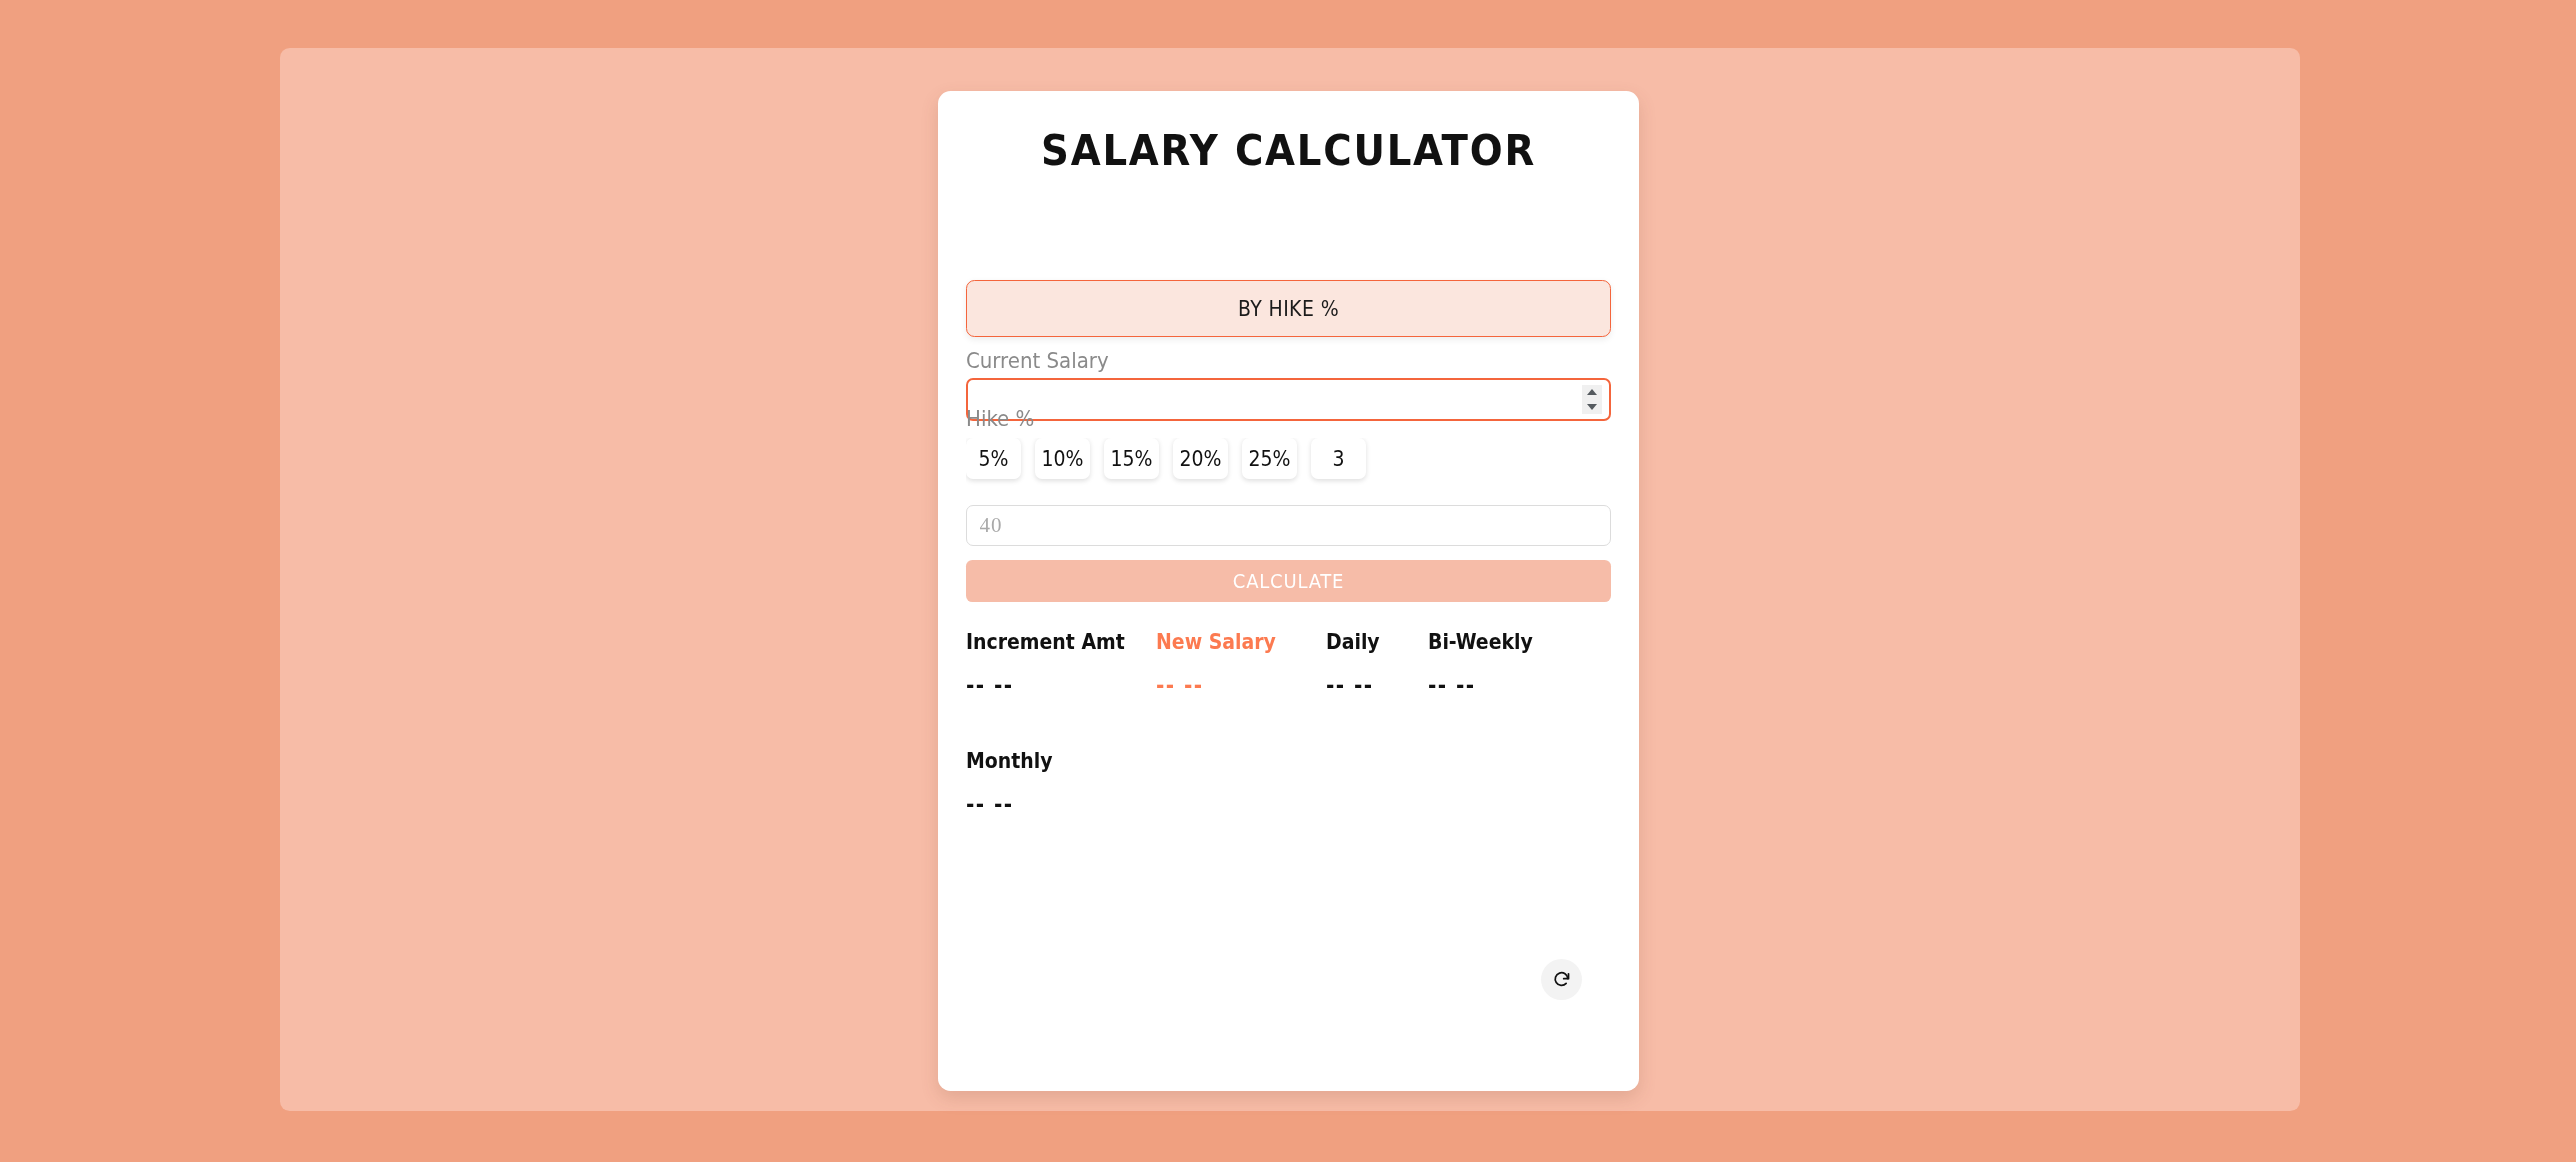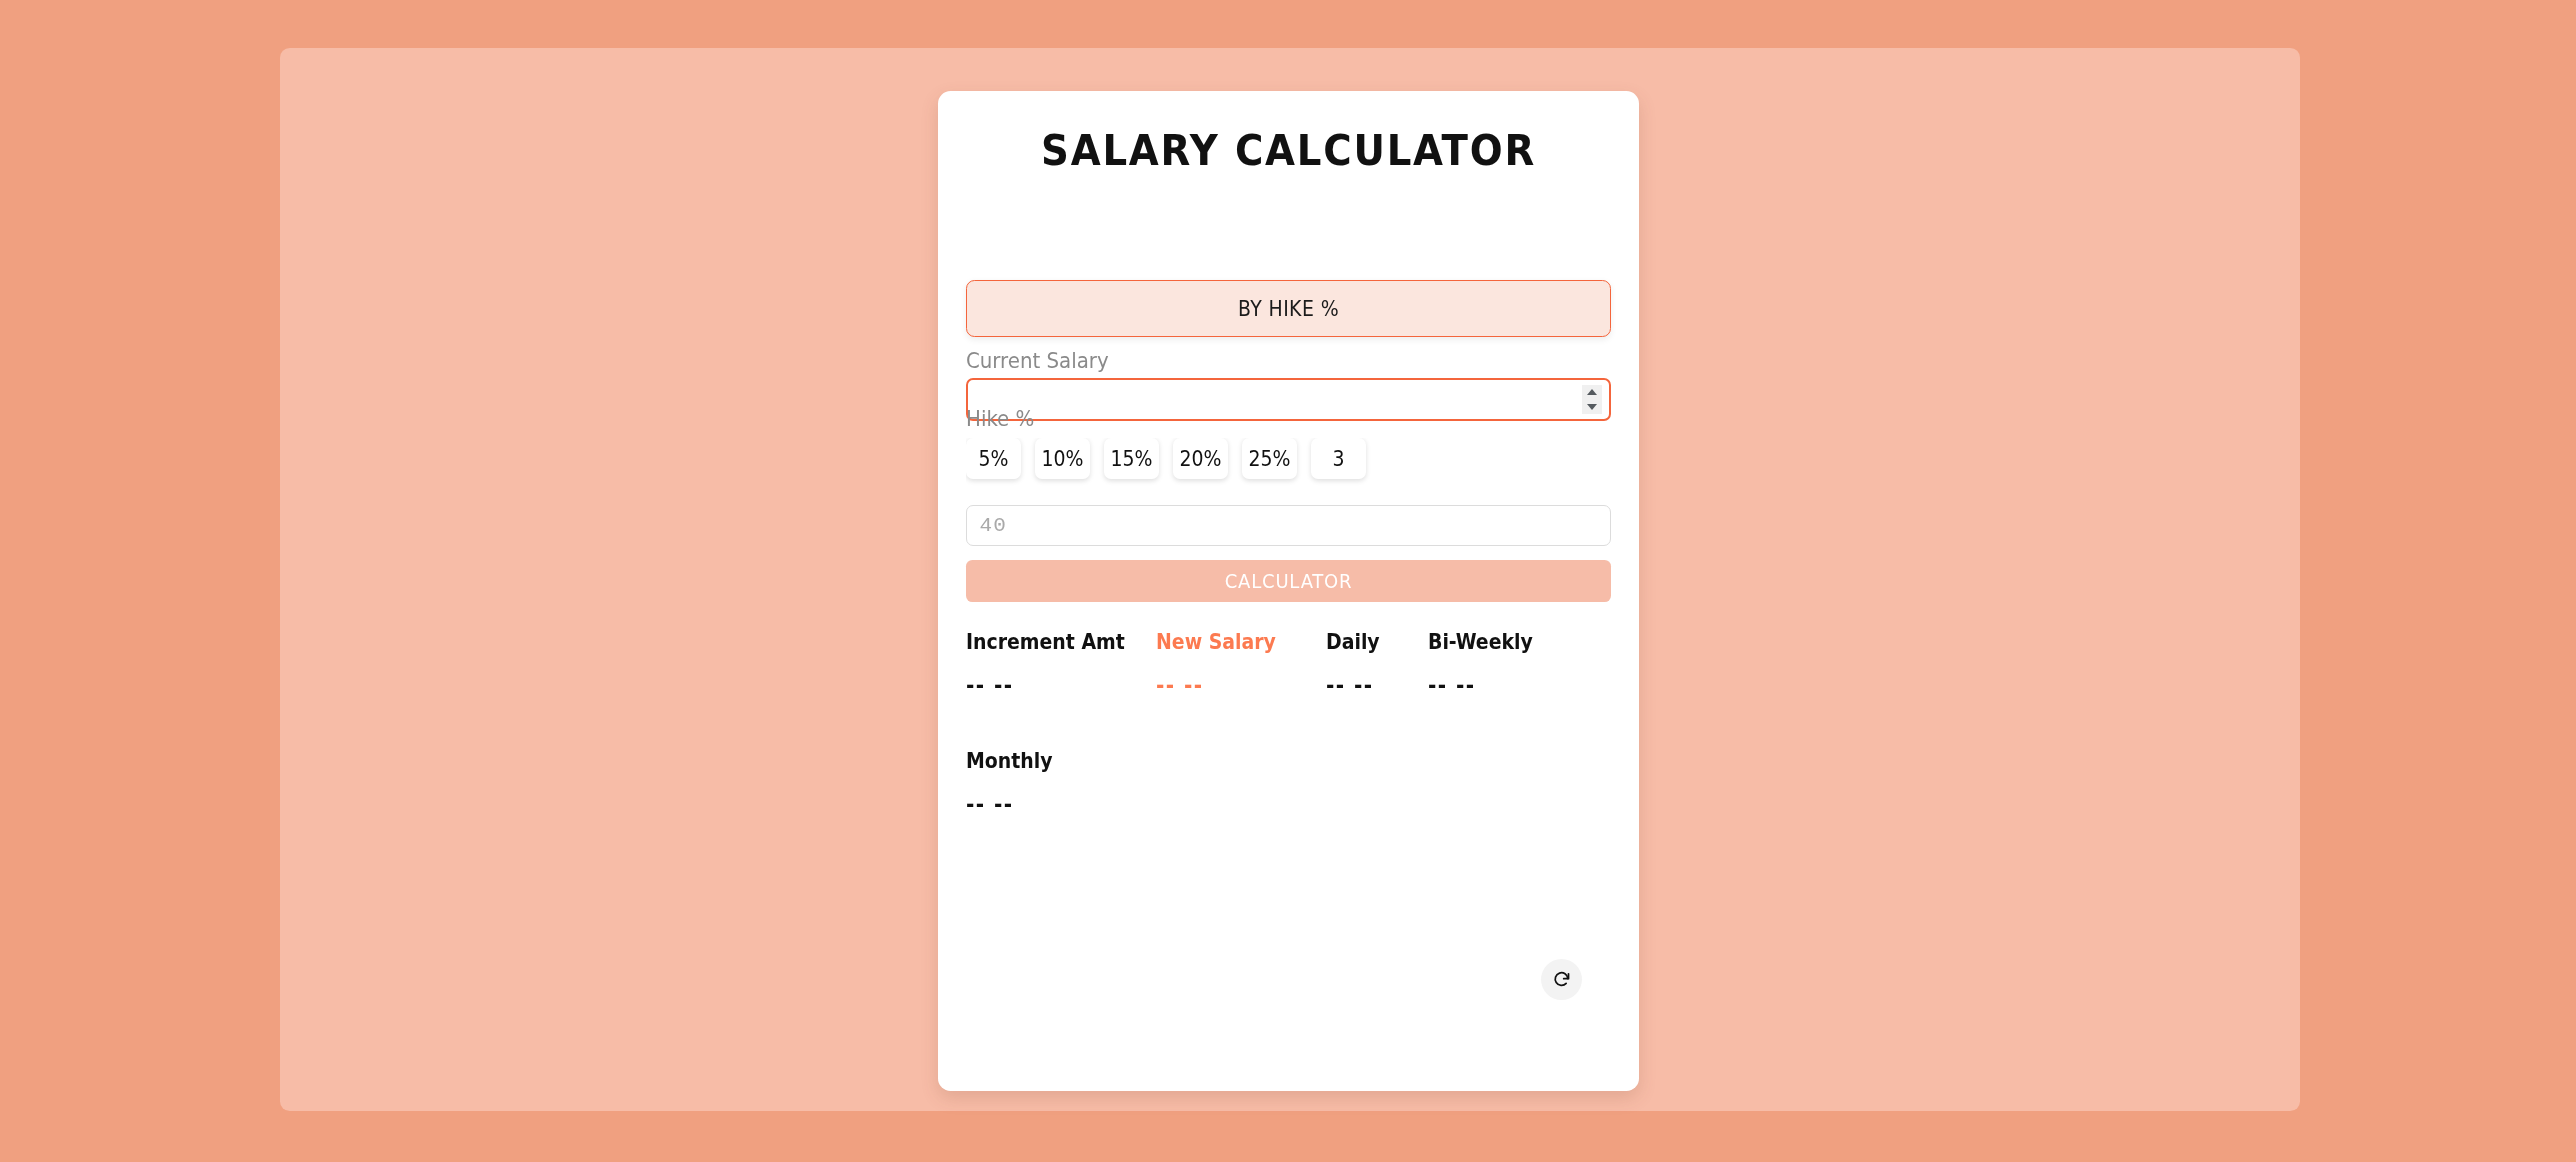--- a/index.html
+++ b/index.html
@@ -208,21 +208,21 @@
   #hike-custom-input {
     position: absolute;
     left: 28px;
     top: 414px;
     width: 645px;
     height: 41px;
     border: 1.4px solid #dcdcdc;
     border-radius: 7px;
     background: #ffffff;
     box-sizing: border-box;
-    font-family: Liberation Mono, monospace;
+    font-family: Liberation Serif, serif;
     font-stretch: condensed;
     font-size: 21px;
     letter-spacing: 1px;
     color: #a16207;
     padding: 0 12.6px;
     outline: none;
   }
   #hike-custom-input::placeholder {
     color: #a9a9a9;
     opacity: 1;
@@ -337,21 +337,21 @@
         <div class="hike-chip">
           <span>25%</span>
         </div>
         <div class="hike-chip">
           <span>3</span>
         </div>
       </div>
 
       <input id="hike-custom-input" type="text" placeholder="40" style="">
 
-      <button id="calculate-button">CALCULATOR</button>
+      <button id="calculate-button">CALCULATE</button>
 
       <div class="result-cell" id="result-increment">
         <div class="result-label">Increment Amt</div>
         <div class="result-value">--  --</div>
       </div>
 
       <div class="result-cell accent" id="result-new-salary">
         <div class="result-label">New Salary</div>
         <div class="result-value">--  --</div>
       </div>

